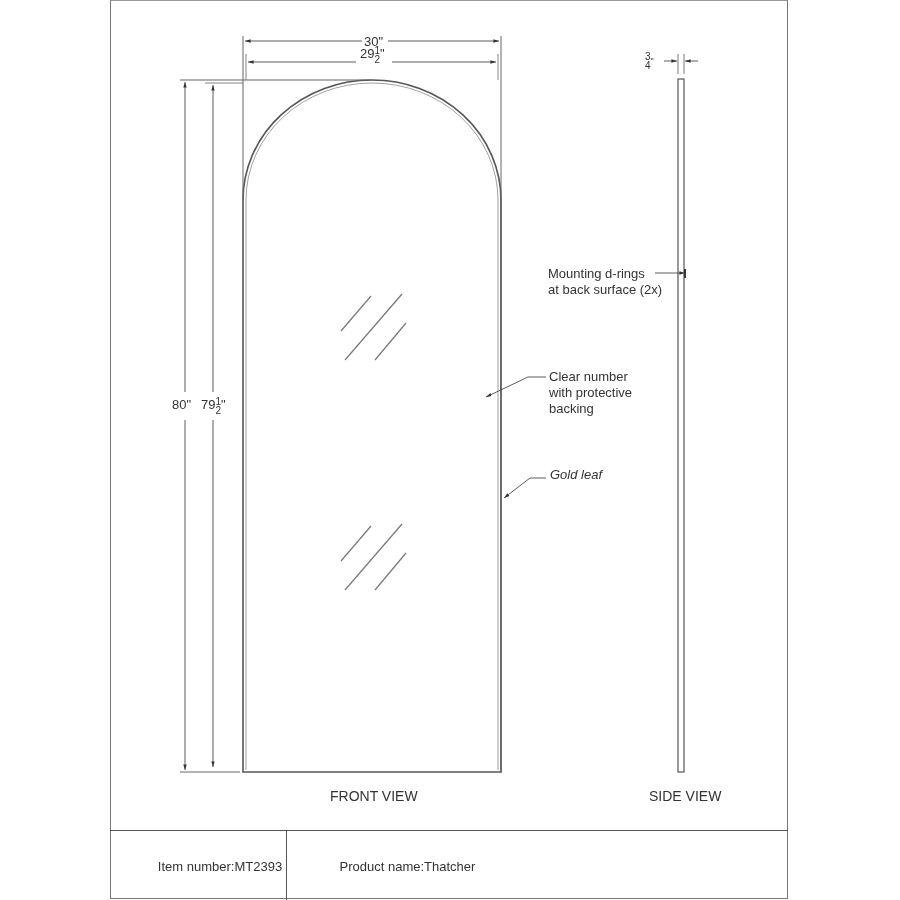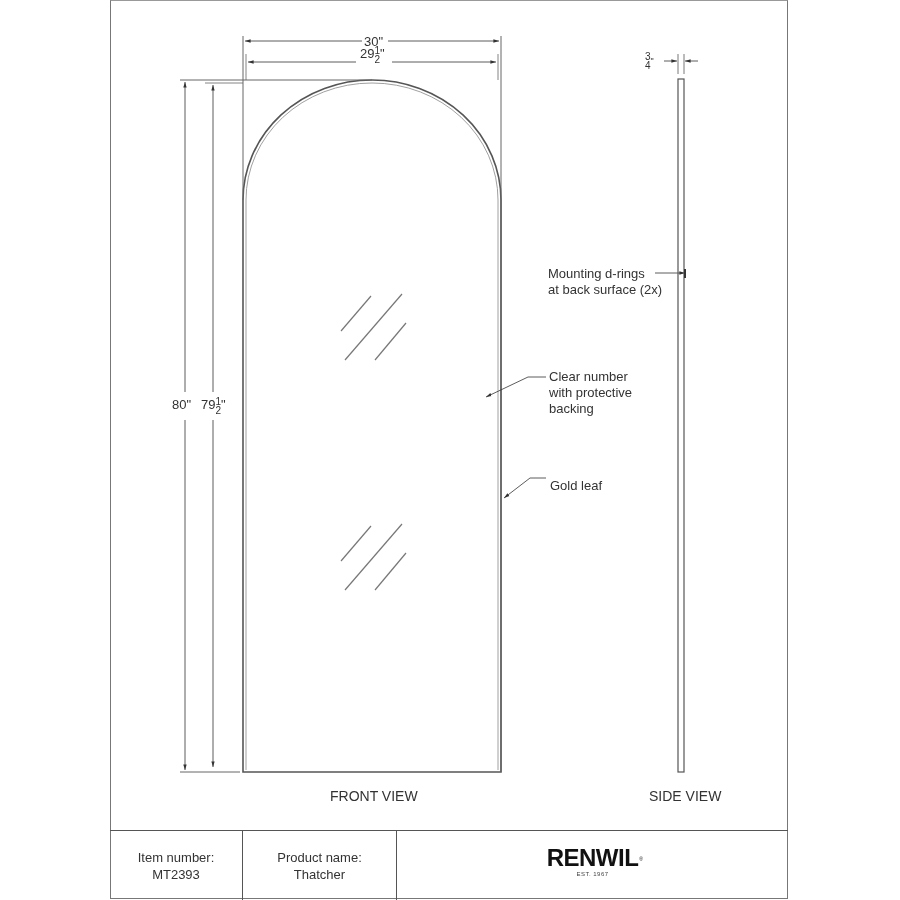--- a/index.html
+++ b/index.html
@@ -2,21 +2,21 @@
 <html><head>
 <meta charset="utf-8">
 <style>
   html, body { margin:0; padding:0; background:#ffffff; }
   body { width:900px; height:900px; position:relative; overflow:hidden; font-family:"Liberation Sans", sans-serif; color:#333; }
   #sheet { position:absolute; left:110px; top:0; width:678px; height:899px; border:1px solid #777; border-top:1px solid #999; box-sizing:border-box; }
   svg#drawing { position:absolute; left:0; top:0; }
   .lbl { position:absolute; font-size:13px; color:#333; line-height:16px; white-space:nowrap; }
   .view-lbl { position:absolute; font-size:14px; color:#333; }
   #titleblock { position:absolute; left:110px; top:830px; width:678px; height:70px; border-top:1px solid #555; display:flex; }
-  .cell { border-right:1px solid #555; display:flex; flex-direction:column; align-items:center; justify-content:center; font-size:13px; line-height:17px; color:#333; }
+  .cell { border-right:1px solid #555; display:flex; flex-direction:row; align-items:center; justify-content:center; font-size:13px; line-height:17px; color:#333;padding-left:44px; }
   .cell:last-child { border-right:none; }
   .logo { font-family:"Liberation Sans", sans-serif; font-weight:bold; font-size:24px; color:#111; letter-spacing:-0.5px; position:relative; }
   .logo sup { font-size:5px; position:absolute; top:2px; right:-4px; font-weight:normal; }
   .est { font-size:6px; color:#444; letter-spacing:0.5px; margin-top:0px; }
 </style>
 </head>
 <body>
 
 <div id="sheet"></div>
 
@@ -93,31 +93,27 @@
 
 <div class="lbl" style="left:548px;top:266px;">
   <div>Mounting d-rings</div>
   <div>at back surface (2x)</div>
 </div>
 <div class="lbl" style="left:549px;top:369px;">
   <div>Clear number</div>
   <div>with protective</div>
   <div>backing</div>
 </div>
-<div class="lbl" style="left:550px;top:478px;">Gold leaf</div>
+<div class="lbl" style="left:550px;top:467px;font-style:italic;">Gold leaf</div>
 
 <div class="view-lbl" style="left:330px;top:788px;text-align:center;">FRONT VIEW</div>
 <div class="view-lbl" style="left:649px;top:788px;">SIDE VIEW</div>
 
 <div id="titleblock">
   <div class="cell" style="width:132px;">
     <div>Item number:</div>
     <div>MT2393</div>
   </div>
   <div class="cell" style="width:153px;">
     <div>Product name:</div>
     <div>Thatcher</div>
   </div>
-  <div class="cell" style="flex:1;">
-    <div class="logo"><span>RENWIL</span><sup>®</sup></div>
-    <div class="est">EST. 1967</div>
-  </div>
 </div>
 
 </body></html>

